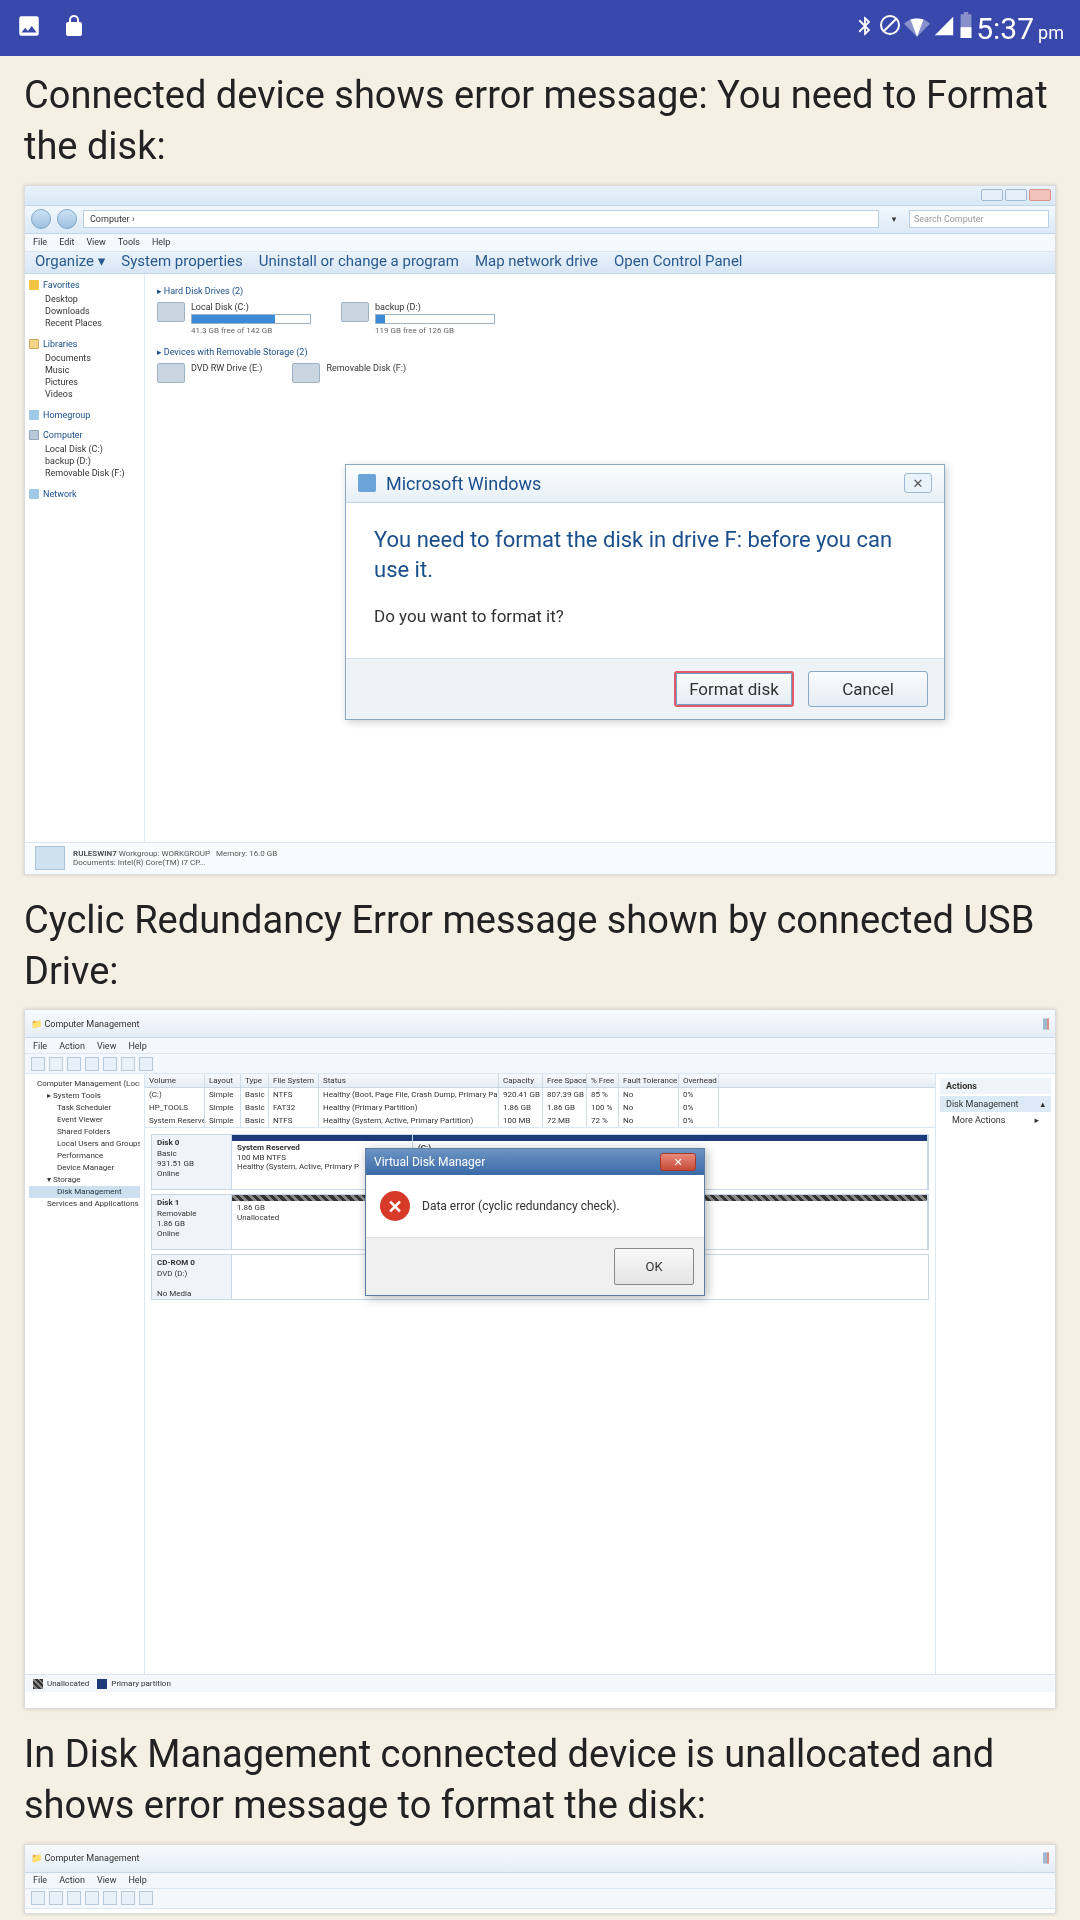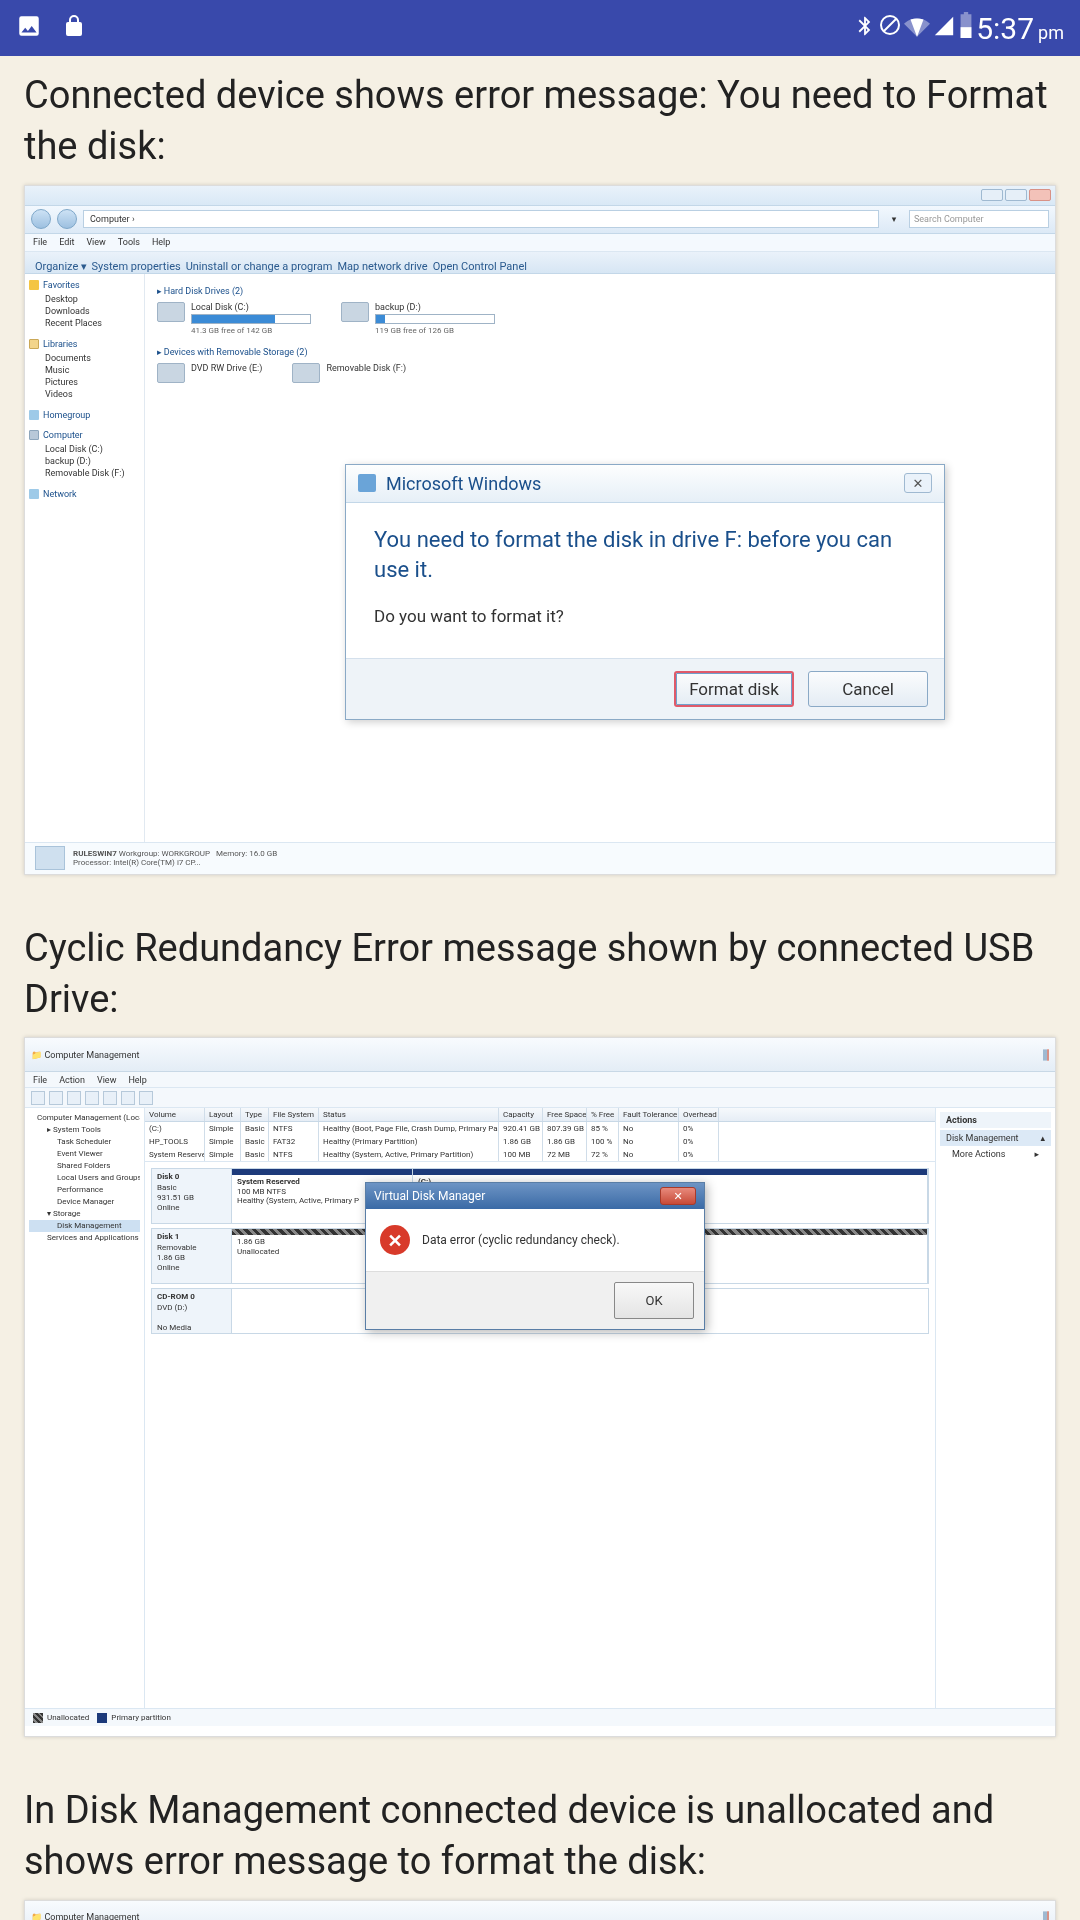--- a/index.html
+++ b/index.html
@@ -4,32 +4,32 @@
 <style>
 *{box-sizing:border-box;margin:0;padding:0;font-family:Roboto,Arial,sans-serif}
 body{width:810px;height:1440px;background:#f5f0e4;overflow:hidden;transform-origin:top left}
 @media (min-width:1080px){body{width:1080px;height:1920px}}
 html,body{width:1080px;height:1920px}
 .statusbar{background:#3949ab;height:56px;display:flex;align-items:center;justify-content:space-between;padding:0 16px;color:#fff}
 .sb-left{display:flex;gap:20px;align-items:center}
 .sb-right{display:flex;gap:2px;align-items:center;font-size:26px}
 .content{padding:14px 24px}
 .section-text{font-size:38px;line-height:1.35;color:#222;margin-bottom:12px}
-.shot{width:100%;background:#fff;border:1px solid #dcdcdc;box-shadow:0 0 4px rgba(0,0,0,.15);margin-bottom:48px;position:relative;font-family:"Segoe UI",Tahoma,sans-serif;font-size:9px;color:#333}
+.shot{width:100%;background:#fff;border:1px solid #dcdcdc;box-shadow:0 0 4px rgba(0,0,0,.15);margin-bottom:20px;position:relative;font-family:"Segoe UI",Tahoma,sans-serif;font-size:9px;color:#333}
 
 .s1{height:690px}
 .s1-titlebar{height:20px;background:linear-gradient(#e9f2fa,#d9e8f6);border-bottom:1px solid #c3d7e8;display:flex;align-items:center;justify-content:flex-end;gap:2px;padding:0 4px}
 .winbtn{width:22px;height:12px;border:1px solid #9fb9d1;background:#e6eff8;border-radius:2px}
 .winbtn.red{background:#f3c2b9;border-color:#d89186}
 .s1-addr{height:28px;background:linear-gradient(#f2f8fe,#dce9f6);display:flex;align-items:center;gap:6px;padding:0 6px;border-bottom:1px solid #c3d7e8}
 .navcircle{width:20px;height:20px;border-radius:50%;background:linear-gradient(#cde2f5,#9dc0e0);border:1px solid #7ea7c9}
 .addrbox{flex:1;height:18px;background:#fff;border:1px solid #b9cfe2;display:flex;align-items:center;padding:0 6px;font-size:9px}
 .searchbox{width:140px;height:18px;background:#fff;border:1px solid #b9cfe2;font-size:9px;color:#999;padding:0 4px;display:flex;align-items:center}
 .s1-menu{height:18px;background:#f4f9fe;border-bottom:1px solid #dbe7f2;display:flex;gap:12px;padding:0 8px;align-items:center;font-size:9px;color:#333}
-.s1-toolbar{height:22px;background:linear-gradient(#eaf2fa,#d7e6f4);border-bottom:1px solid #c3d7e8;display:flex;gap:5px;align-items:flex-end;padding:0 10px;font-size:11px;color:#2a5a8e}
+.s1-toolbar{height:22px;background:linear-gradient(#eaf2fa,#d7e6f4);border-bottom:1px solid #c3d7e8;display:flex;gap:16px;align-items:flex-start;padding:0 10px;font-size:15px;color:#2a5a8e}
 .s1-body{display:flex;height:570px}
 .s1-side{width:120px;border-right:1px solid #e1e9f1;padding:6px 4px;background:#fff}
 .sidesec{margin-bottom:10px}
 .sidehdr{font-size:9px;color:#1a4f8b;display:flex;align-items:center;gap:4px;margin-bottom:3px}
 .sditem{font-size:9px;color:#333;padding:1px 0 1px 16px;display:flex;align-items:center;gap:3px}
 .ico{width:10px;height:10px;display:inline-block;border-radius:1px}
 .ico.star{background:#f4c542}
 .ico.fld{background:#f2d48a;border:1px solid #caa857}
 .ico.drv{background:#b8c8d8;border:1px solid #8ea6bc}
 .ico.net{background:#9ecae8}
@@ -50,21 +50,21 @@
 .dlg-body{padding:22px 28px;background:#fff}
 .dlg-msg1{font-size:22px;color:#1a4f8b;line-height:1.4;margin-bottom:20px}
 .dlg-msg2{font-size:17px;color:#333;margin-bottom:10px}
 .dlg-btns{background:#eef3f8;border-top:1px solid #d4e0ec;padding:12px 16px;display:flex;justify-content:flex-end;gap:14px}
 .dlg-btn{min-width:120px;height:36px;background:linear-gradient(#fbfcfd,#e4ecf4);border:1px solid #8aa9c6;border-radius:3px;font-size:17px;color:#333;display:flex;align-items:center;justify-content:center}
 .dlg-btn.primary{border:2px solid #e05a6a;box-shadow:inset 0 0 0 1px #6fa0cc}
 .s1-status{position:absolute;bottom:0;left:0;right:0;height:32px;border-top:1px solid #dbe7f2;background:#f7fbfe;display:flex;align-items:center;gap:8px;padding:0 10px;font-size:8px;color:#555}
 .pcimg{width:30px;height:24px;background:#cfe0ef;border:1px solid #a9c3da}
 
 .s2{height:700px}
-.s2-title{height:34px;background:linear-gradient(#f8fbfe,#e4edf6);border-bottom:1px solid #c8d8e6;display:flex;align-items:center;justify-content:space-between;padding:0 6px;font-size:9px}
+.s2-title{height:28px;background:linear-gradient(#f8fbfe,#e4edf6);border-bottom:1px solid #c8d8e6;display:flex;align-items:center;justify-content:space-between;padding:0 6px;font-size:9px}
 .s2-menu{height:16px;background:#f4f8fc;border-bottom:1px solid #dbe7f2;display:flex;gap:12px;padding:0 8px;align-items:center;font-size:9px}
 .s2-tb{height:20px;background:#f4f8fc;border-bottom:1px solid #dbe7f2;display:flex;gap:4px;padding:0 6px;align-items:center}
 .tbico{width:14px;height:14px;border:1px solid #b6c9da;background:#e8f0f8}
 .s2-body{display:flex;height:600px}
 .s2-tree{width:120px;border-right:1px solid #dbe7f2;padding:4px;font-size:8px;line-height:1.5}
 .treeitem{padding-left:8px;white-space:nowrap;overflow:hidden}
 .treeitem.l2{padding-left:18px}
 .treeitem.l3{padding-left:28px}
 .s2-mid{flex:1;display:flex;flex-direction:column}
 .s2-grid{border-bottom:1px solid #dbe7f2}
@@ -257,21 +257,21 @@
         </div>
         <div class="dlg-btns">
           <div class="dlg-btn primary">Format disk</div>
           <div class="dlg-btn">Cancel</div>
         </div>
       </div>
     </div>
   </div>
   <div class="s1-status">
     <div class="pcimg"></div>
-    <div><b>RULESWIN7</b> <span>Workgroup:</span> <span>WORKGROUP</span>&nbsp;&nbsp;&nbsp;<span>Memory:</span> <span>16.0 GB</span><br><span>Processor:</span> <span>Intel(R) Core(TM) i7 CP...</span></div>
+    <div><b>RULESWIN7</b> <span>Workgroup:</span> <span>WORKGROUP</span>&nbsp;&nbsp;&nbsp;<span>Memory:</span> <span>16.0 GB</span><br><span>Documents:</span> <span>Intel(R) Core(TM) i7 CP...</span></div>
   </div>
 </div>
 
 <div class="section-text">Cyclic Redundancy Error message shown by connected USB Drive:</div>
 
 <div class="shot s2">
   <div class="s2-title">
         <span>📁 <span>Computer Management</span></span>
         <span><span class="winbtn"></span> <span class="winbtn"></span> <span class="winbtn red"></span></span>
       </div>

